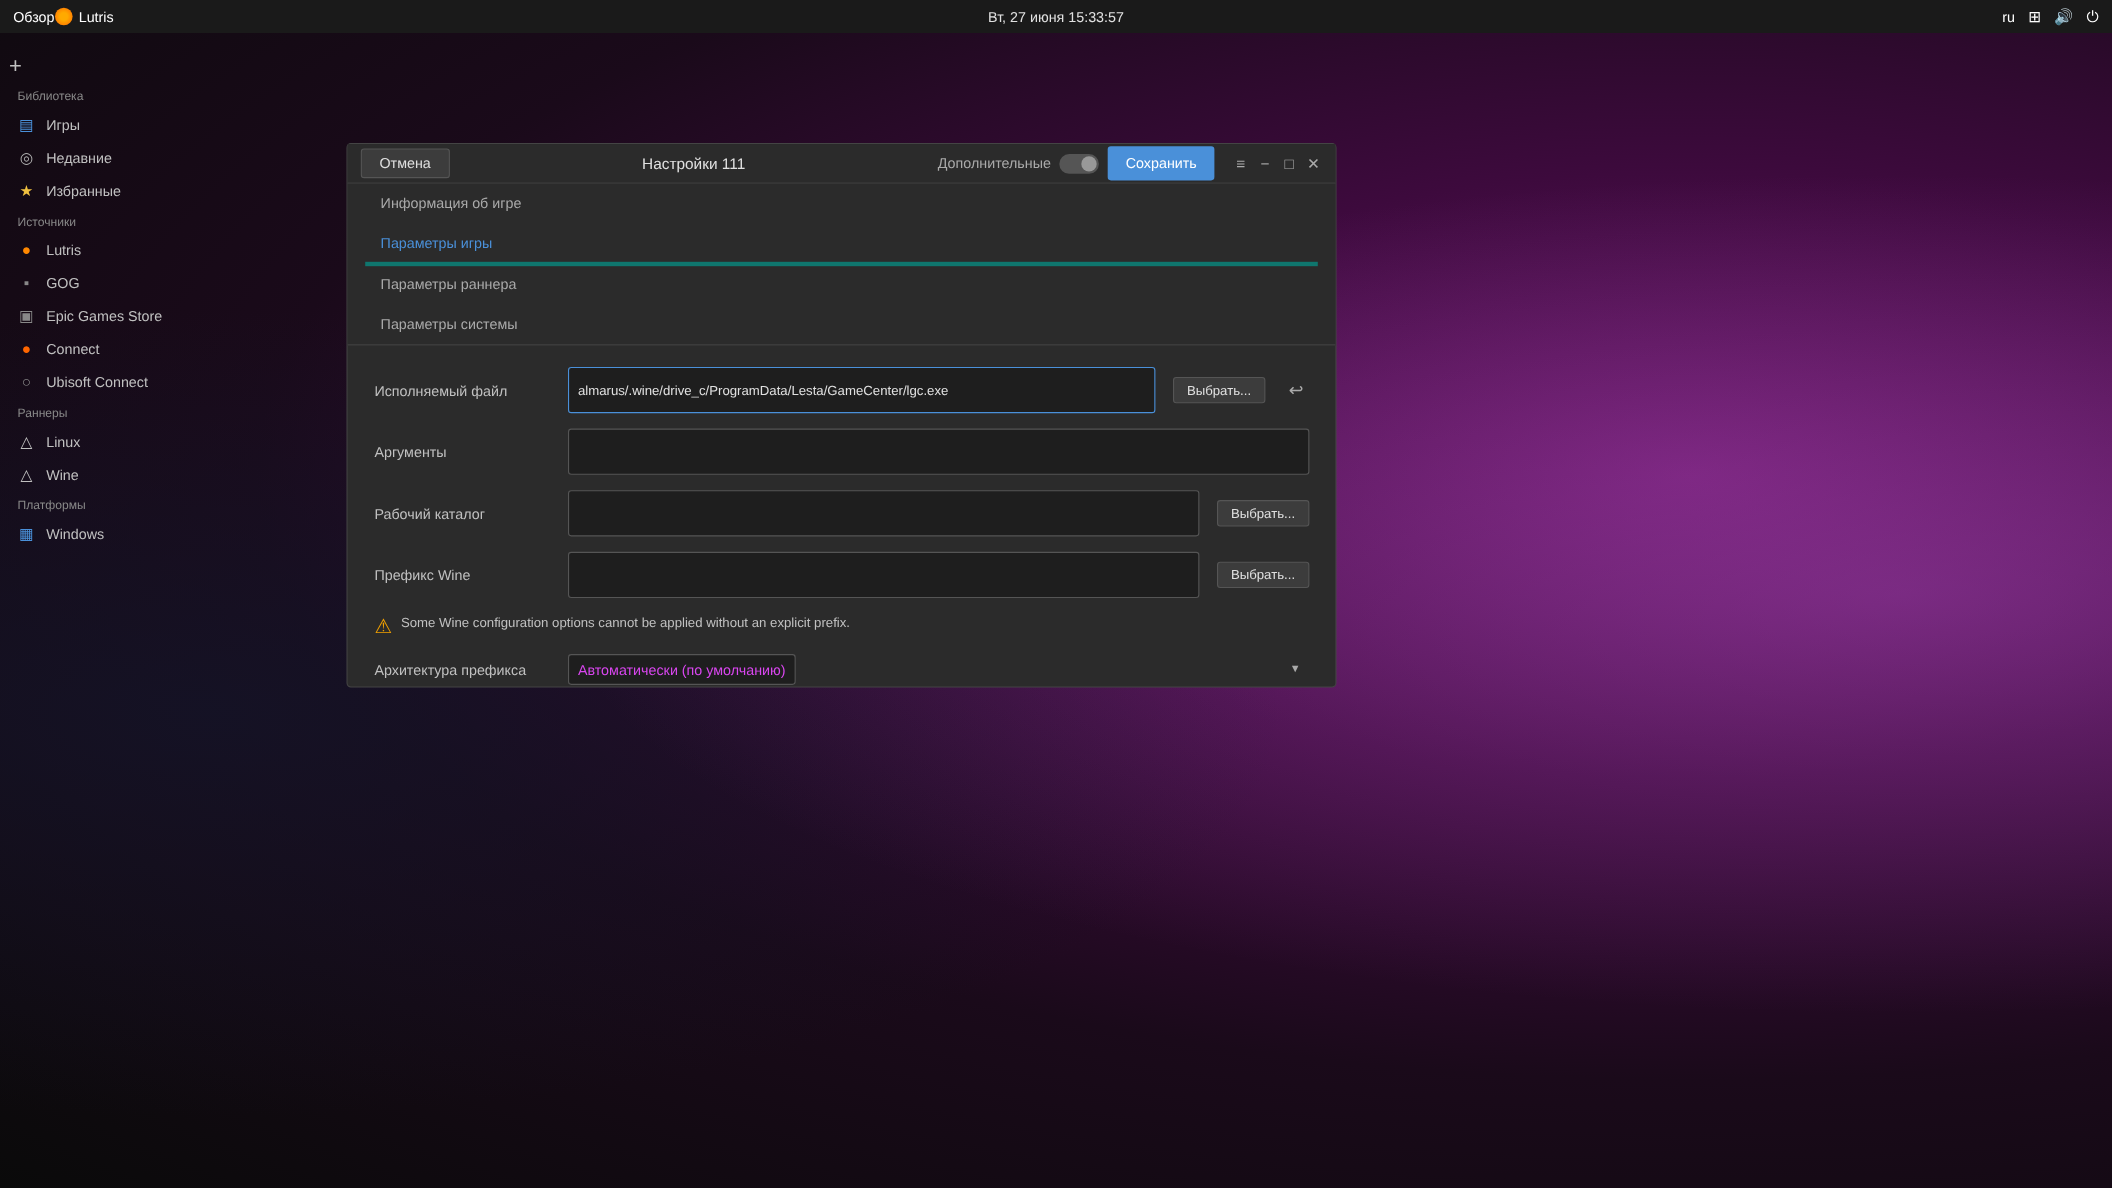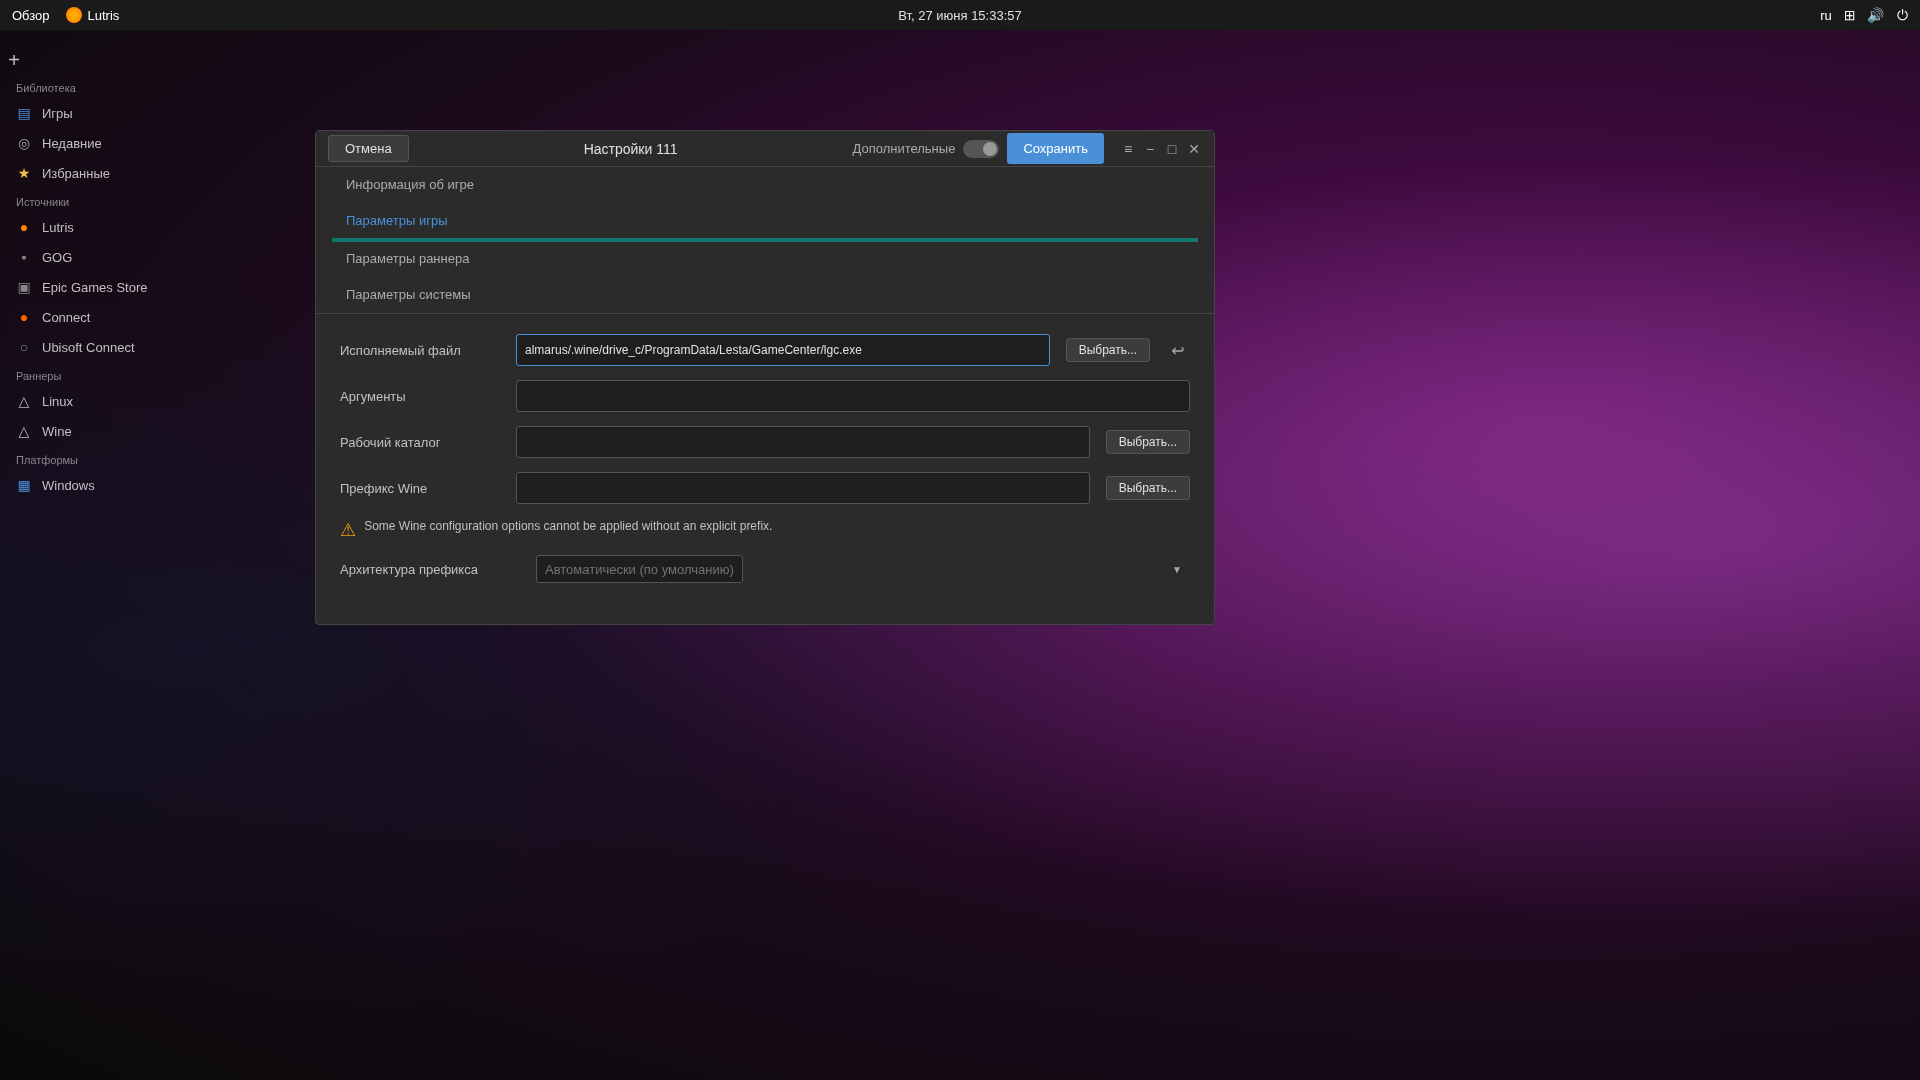--- a/index.html
+++ b/index.html
@@ -40,21 +40,20 @@
       display: flex;
       align-items: center;
       justify-content: space-between;
       padding: 0 12px;
       z-index: 100;
       color: #ffffff;
     }
     .taskbar-left {
       display: flex;
       align-items: center;
-      gap: 16px;
     }
     .taskbar-center {
       position: absolute;
       left: 50%;
       transform: translateX(-50%);
       font-size: 13px;
       color: #e0e0e0;
     }
     .taskbar-right {
       display: flex;
@@ -198,21 +197,21 @@
       gap: 16px;
     }
     .form-label {
       width: 160px;
       color: #c0c0c0;
       font-size: 13px;
       flex-shrink: 0;
     }
     .form-input {
       flex: 1;
-      height: 32px;
+      height: 42px;
       background: #1e1e1e;
       border: 1px solid #555;
       border-radius: 3px;
       color: #e0e0e0;
       padding: 0 8px;
       font-size: 12px;
     }
     .form-input.highlighted {
       border-color: #4a90d9;
     }
@@ -259,26 +258,25 @@
       line-height: 1.4;
     }
 
     
     .form-select {
       flex: 1;
       height: 28px;
       background: #1e1e1e;
       border: 1px solid #555;
       border-radius: 3px;
-      color: #737373;
+      color: #d946ef;
       padding: 0 8px;
       font-size: 13px;
       appearance: none;
       cursor: pointer;
-      margin-left: 20px;
     }
     .select-wrapper {
       flex: 1;
       position: relative;
     }
     .select-wrapper::after {
       content: '▼';
       position: absolute;
       right: 8px;
       top: 50%;

